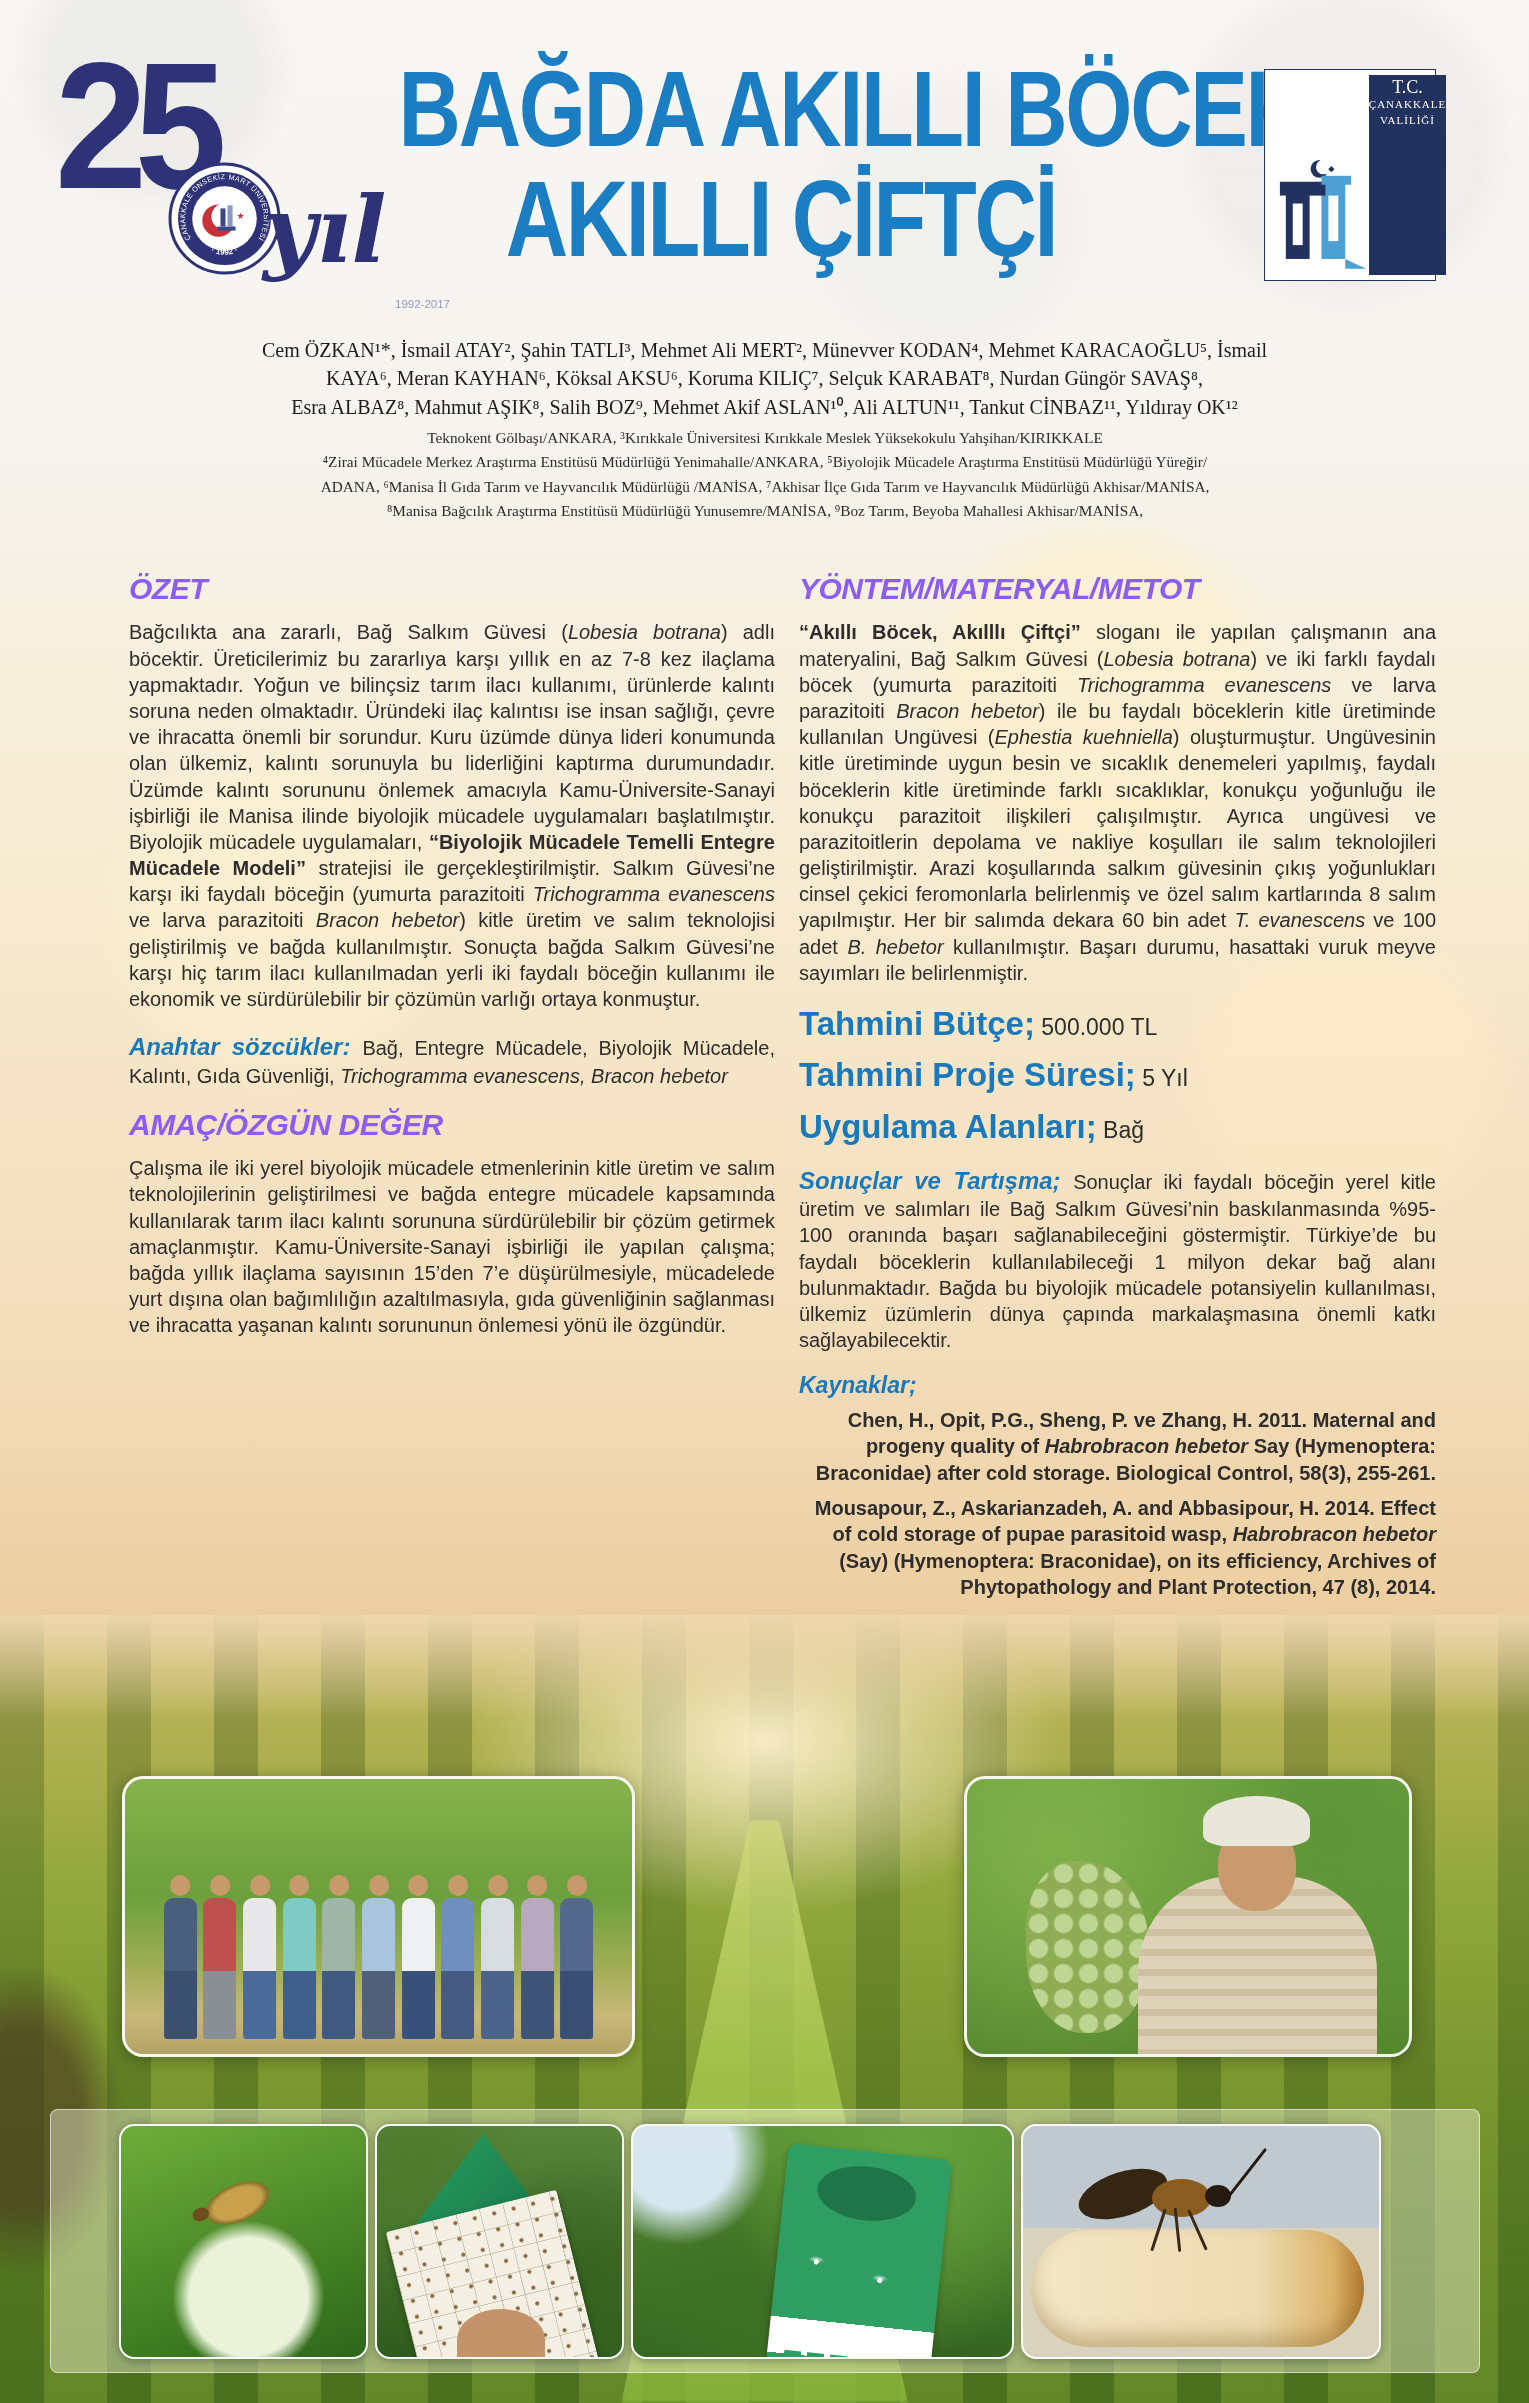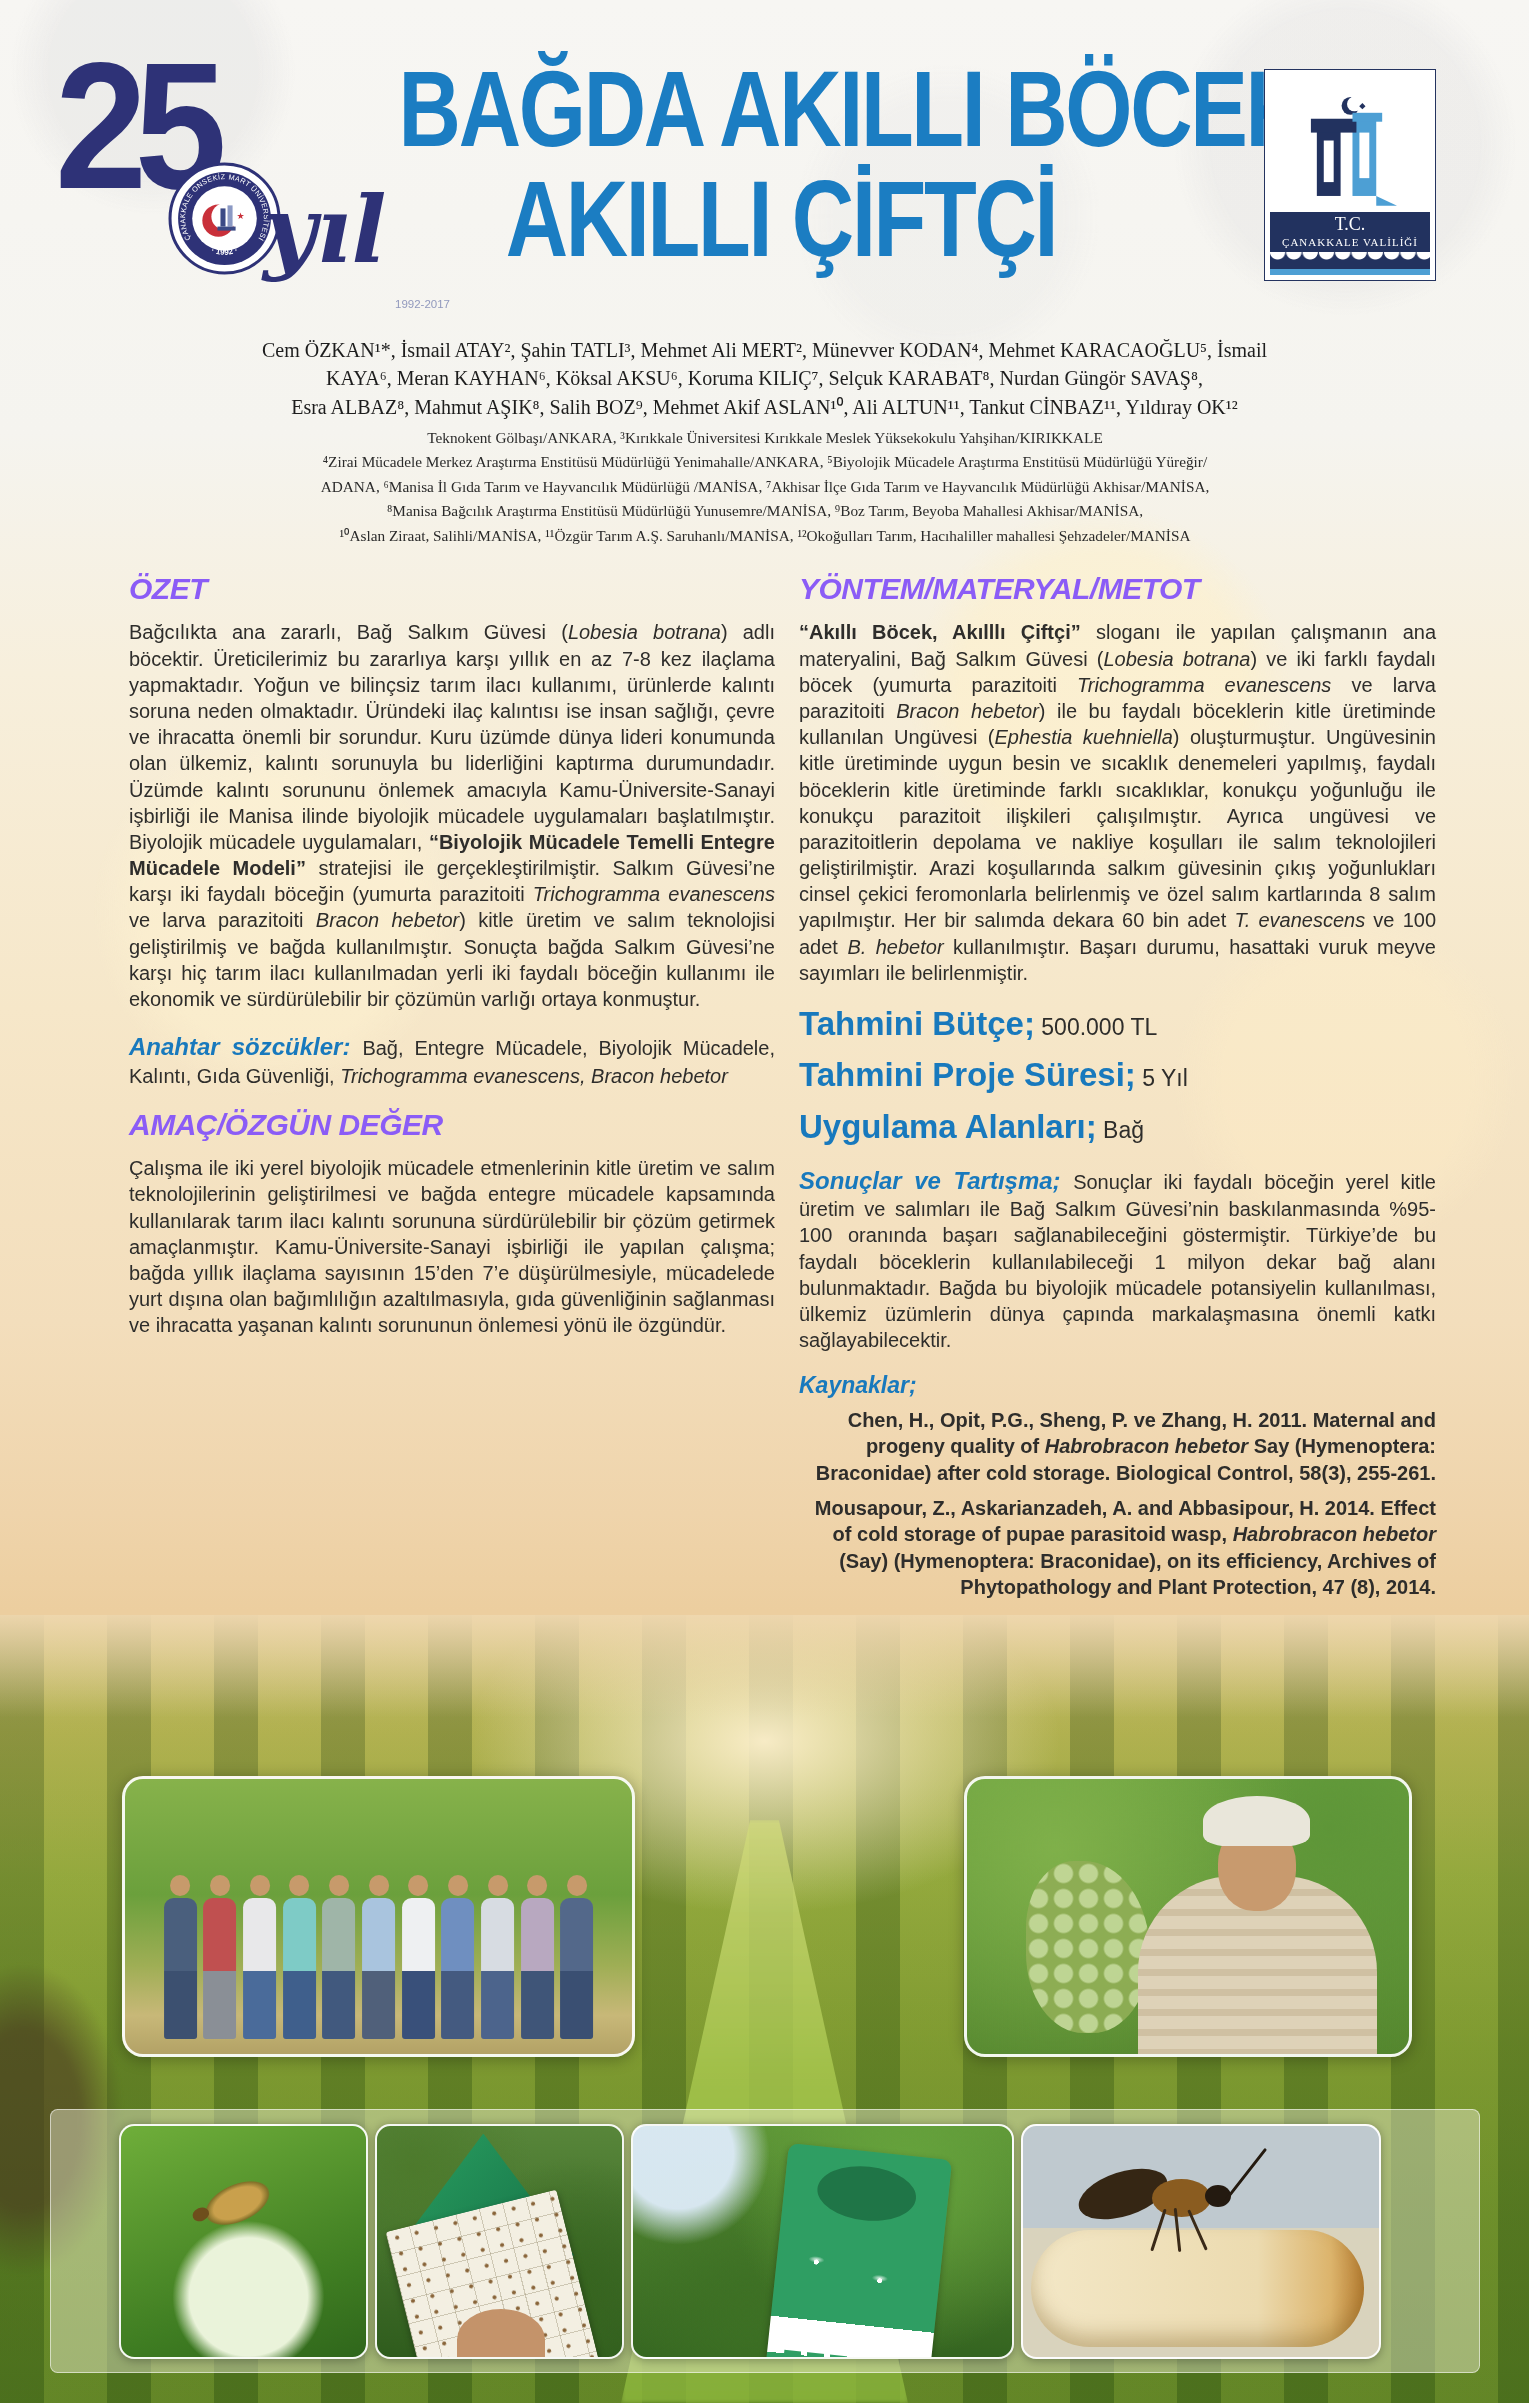--- a/index.html
+++ b/index.html
@@ -26,21 +26,21 @@
   .l25-yil{position:absolute;left:208px;top:113px;font-family:"DejaVu Serif",serif;
            font-style:italic;font-weight:bold;font-size:92px;color:#2e3277;}
   .l25-years{position:absolute;left:340px;top:235px;font-size:11.5px;color:#9199bd;}
 
   .title{position:absolute;left:287px;top:38px;width:956px;text-align:center;color:#1b7dc2;}
   .title .line{display:block;font-size:108px;line-height:1.02;font-weight:800;letter-spacing:-2.9px;
                transform:scaleX(.80);transform-origin:center;white-space:nowrap;}
 
   .valilik{position:absolute;left:1264px;top:69px;width:172px;height:212px;background:#fff;
            border:1.9px solid #24335f;box-sizing:border-box;padding:4.8px;}
-  .v-inner{height:100%;display:flex;flex-direction:column;}
+  .v-inner{height:100%;display:flex;flex-direction:row;}
   .v-top{flex:1;background:#fff;position:relative;display:flex;align-items:flex-end;justify-content:center;}
   .v-band{background:#22325f;text-align:center;color:#fff;padding:2.9px 0 1.9px;}
   .v-tc{font-family:"Liberation Serif",serif;font-size:18px;line-height:1.1;}
   .v-name{font-family:"Liberation Serif",serif;font-size:11px;letter-spacing:1px;line-height:1.4;}
   .v-waves{position:relative;height:23px;background:#22325f;overflow:hidden;}
   .v-waves .scallops{position:absolute;left:0;right:0;top:0;height:14.3px;
      background:radial-gradient(circle 7.6px at 7.6px 0px,#ffffff 7.2px,transparent 8.1px);
      background-size:16.3px 14.3px;background-repeat:repeat-x;}
   .v-waves .water{position:absolute;left:0;right:0;bottom:0;height:6.7px;background:#4d9fd4;}
 
@@ -247,21 +247,20 @@
     <div>Cem ÖZKAN¹*, İsmail ATAY², Şahin TATLI³, Mehmet Ali MERT², Münevver KODAN⁴, Mehmet KARACAOĞLU⁵, İsmail</div>
     <div>KAYA⁶, Meran KAYHAN⁶, Köksal AKSU⁶, Koruma KILIÇ⁷, Selçuk KARABAT⁸, Nurdan Güngör SAVAŞ⁸,</div>
     <div>Esra ALBAZ⁸, Mahmut AŞIK⁸, Salih BOZ⁹, Mehmet Akif ASLAN¹⁰, Ali ALTUN¹¹, Tankut CİNBAZ¹¹, Yıldıray OK¹²</div>
   </div>
 
   <div class="affils">
     <div>Teknokent Gölbaşı/ANKARA, ³Kırıkkale Üniversitesi Kırıkkale Meslek Yüksekokulu Yahşihan/KIRIKKALE</div>
     <div>⁴Zirai Mücadele Merkez Araştırma Enstitüsü Müdürlüğü Yenimahalle/ANKARA, ⁵Biyolojik Mücadele Araştırma Enstitüsü Müdürlüğü Yüreğir/</div>
     <div>ADANA, ⁶Manisa İl Gıda Tarım ve Hayvancılık Müdürlüğü /MANİSA, ⁷Akhisar İlçe Gıda Tarım ve Hayvancılık Müdürlüğü Akhisar/MANİSA,</div>
     <div>⁸Manisa Bağcılık Araştırma Enstitüsü Müdürlüğü Yunusemre/MANİSA, ⁹Boz Tarım, Beyoba Mahallesi Akhisar/MANİSA,</div>
-    <div>¹⁰Aslan Ziraat, Salihli/MANİSA, ¹¹Özgür Tarım A.Ş. Saruhanlı/MANİSA, ¹²Okoğulları Tarım, Hacıhaliller mahallesi Şehzadeler/MANİSA</div>
   </div>
 
   <div class="col col-left">
     <h2 class="section">ÖZET</h2>
     <p class="body"><span>Bağcılıkta ana zararlı, Bağ Salkım Güvesi (</span><span class="seg-i">Lobesia botrana</span><span>) adlı böcektir. Üreticilerimiz bu zararlıya karşı yıllık en az 7-8 kez ilaçlama yapmaktadır. Yoğun ve bilinçsiz tarım ilacı kullanımı, ürünlerde kalıntı soruna neden olmaktadır. Üründeki ilaç kalıntısı ise insan sağlığı, çevre ve ihracatta önemli bir sorundur. Kuru üzümde dünya lideri konumunda olan ülkemiz, kalıntı sorunuyla bu liderliğini kaptırma durumundadır. Üzümde kalıntı sorununu önlemek amacıyla Kamu-Üniversite-Sanayi işbirliği ile Manisa ilinde biyolojik mücadele uygulamaları başlatılmıştır. Biyolojik mücadele uygulamaları, </span><span class="seg-b">“Biyolojik Mücadele Temelli Entegre Mücadele Modeli”</span><span> stratejisi ile gerçekleştirilmiştir. Salkım Güvesi’ne karşı iki faydalı böceğin (yumurta parazitoiti </span><span class="seg-i">Trichogramma evanescens</span><span> ve larva parazitoiti </span><span class="seg-i">Bracon hebetor</span><span>) kitle üretim ve salım teknolojisi geliştirilmiş ve bağda kullanılmıştır. Sonuçta bağda Salkım Güvesi’ne karşı hiç tarım ilacı kullanılmadan yerli iki faydalı böceğin kullanımı ile ekonomik ve sürdürülebilir bir çözümün varlığı ortaya konmuştur.</span></p>
     <p class="body"><span class="seg-l">Anahtar sözcükler: </span><span>Bağ, Entegre Mücadele, Biyolojik Mücadele, Kalıntı, Gıda Güvenliği, </span><span class="seg-i">Trichogramma evanescens,</span><span> </span><span class="seg-i">Bracon hebetor</span></p>
     <h2 class="section">AMAÇ/ÖZGÜN DEĞER</h2>
     <p class="body"><span>Çalışma ile iki yerel biyolojik mücadele etmenlerinin kitle üretim ve salım teknolojilerinin geliştirilmesi ve bağda entegre mücadele kapsamında kullanılarak tarım ilacı kalıntı sorununa sürdürülebilir bir çözüm getirmek amaçlanmıştır. Kamu-Üniversite-Sanayi işbirliği ile yapılan çalışma; bağda yıllık ilaçlama sayısının 15’den 7’e düşürülmesiyle, mücadelede yurt dışına olan bağımlılığın azaltılmasıyla, gıda güvenliğinin sağlanması ve ihracatta yaşanan kalıntı sorununun önlemesi yönü ile özgündür.</span></p>
   </div>
 

